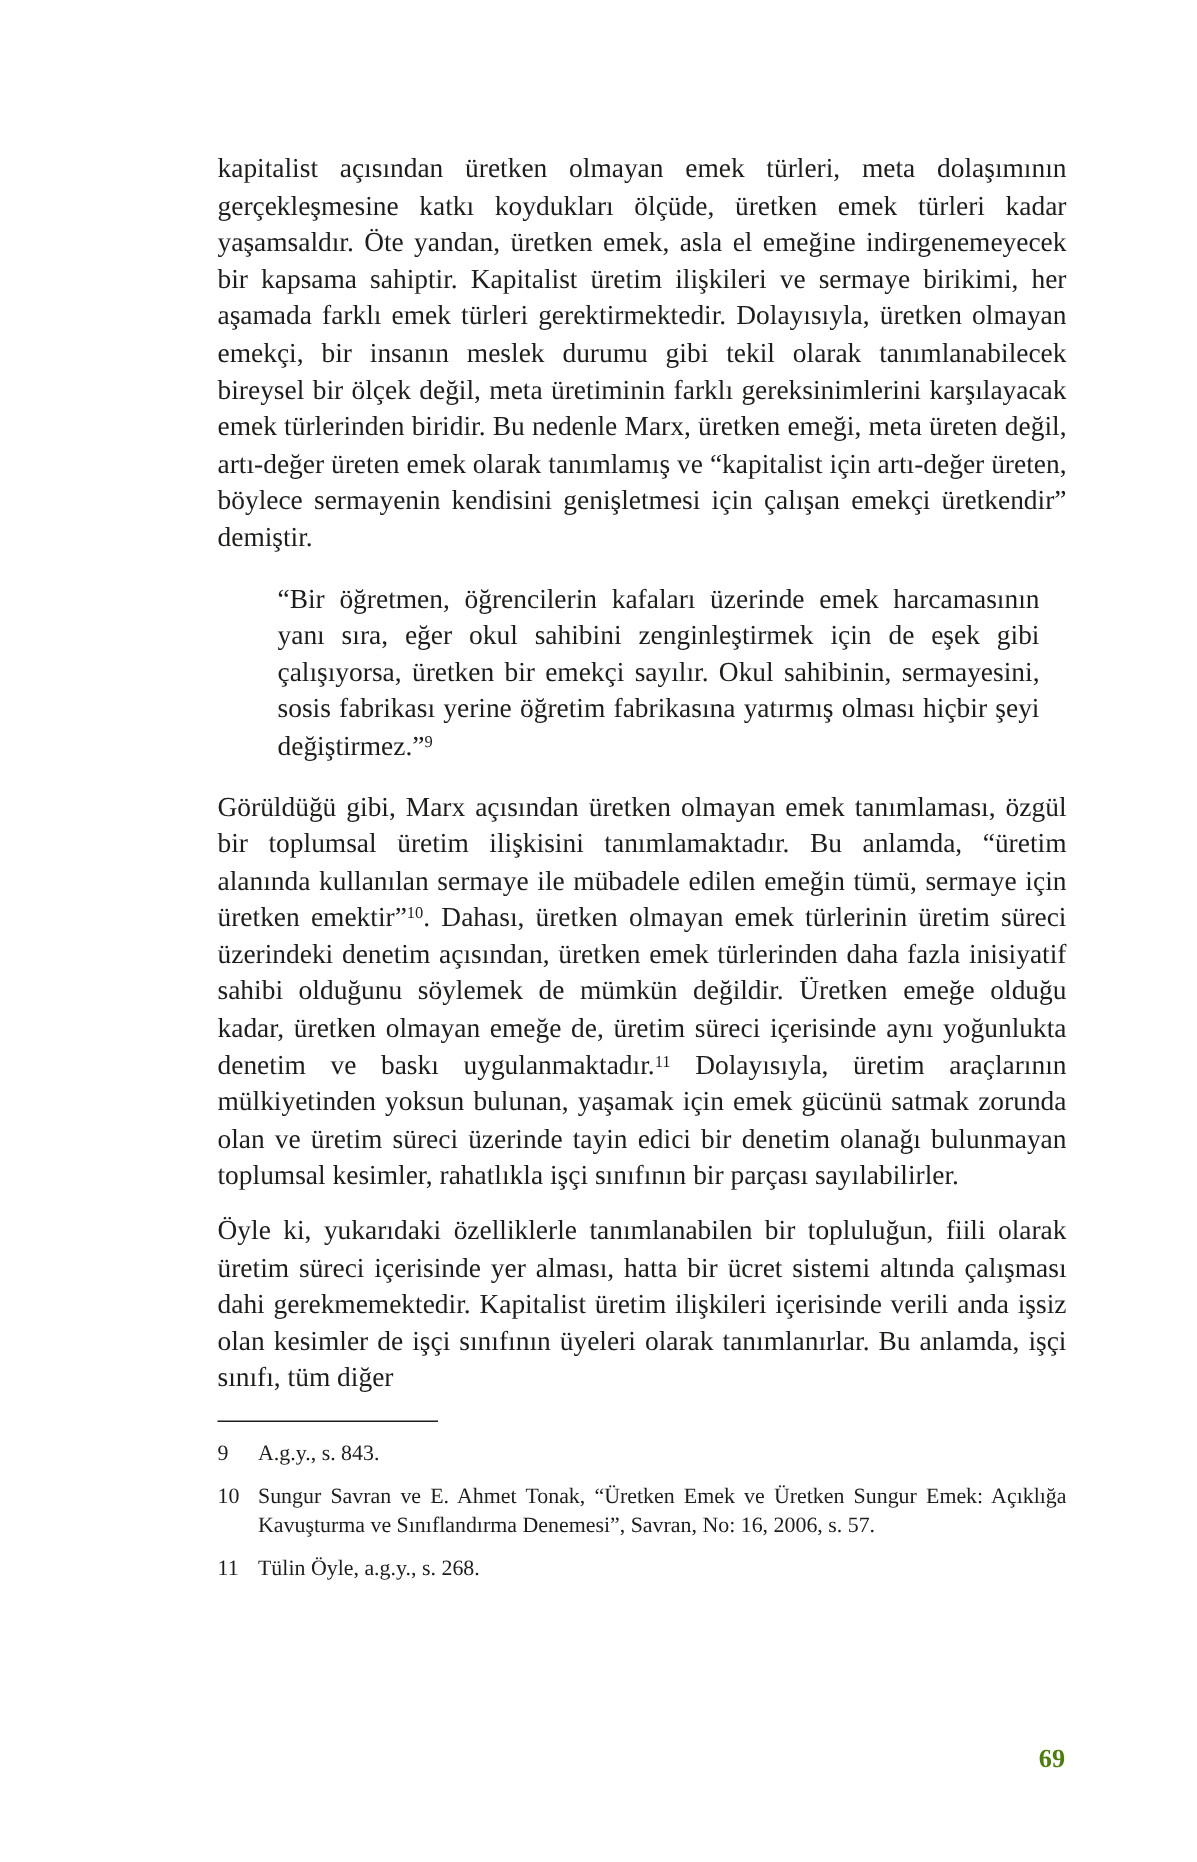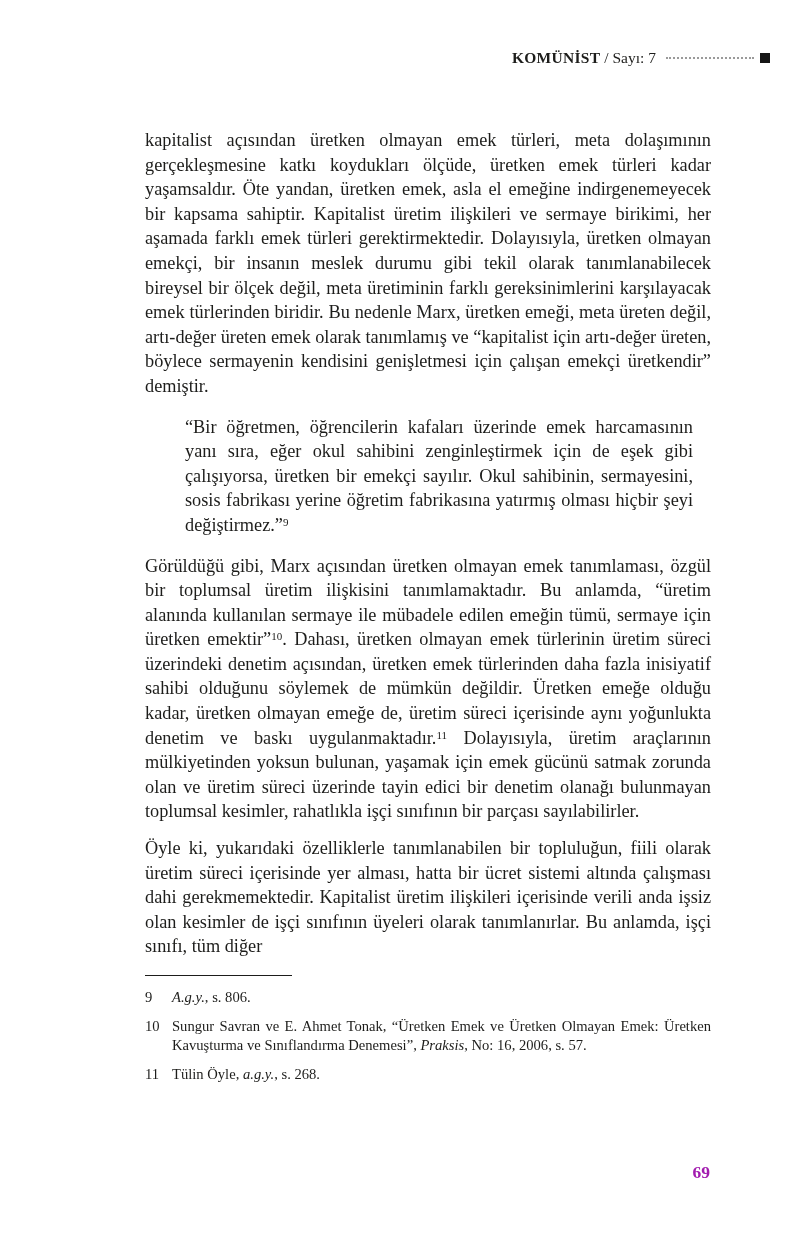--- a/index.html
+++ b/index.html
@@ -38,21 +38,21 @@
   }
 
   
   .content {
     position: absolute;
     top: 100px; left: 145px;
     width: 566px;
     font-size: 18.3px;
     line-height: 24.6px;
     text-align: justify;
-    hyphens: auto; margin-top: 28px; -webkit-hyphens: auto;
+    hyphens: auto; -webkit-hyphens: auto;
   }
   .para { margin-bottom: 12px; }
   .block-quote {
     margin: 16px 18px 16px 40px;
     text-align: justify;
   }
   sup {
     font-size: 11px;
     line-height: 0;
     vertical-align: baseline;
@@ -70,63 +70,56 @@
     font-size: 14.6px;
     line-height: 19.5px;
     text-align: justify;
   }
   .footnote {
     position: relative;
     padding-left: 27px;
     margin-bottom: 9px;
   }
   .fn-num { position: absolute; left: 0; top: 0; }
-  .italic { font-style: italic; }
+  .italic { }
 
   
   .page-number {
     position: absolute;
     right: 88px;
     bottom: 58px;
     font-size: 17.5px;
     font-weight: bold;
-    color: #a21caf;
+    color: #4d7c0f;
   }
 </style>
 </head>
 <body>
 
 <div class="page">
 
-  <div class="header">
-    <span class="journal-name">KOMÜNİST</span>
-    <span class="header-sep"> / </span>
-    <span class="issue-label">Sayı: 7</span>
-    <span class="dotted-leader"></span>
-    <span class="header-square"></span>
-  </div>
 
   <main class="content">
 
     <p class="para">kapitalist açısından üretken olmayan emek türleri, meta dolaşımının gerçekleşmesine katkı koydukları ölçüde, üretken emek türleri kadar yaşamsaldır. Öte yandan, üretken emek, asla el emeğine indirgenemeyecek bir kapsama sahiptir. Kapitalist üretim ilişkileri ve sermaye birikimi, her aşamada farklı emek türleri gerektirmektedir. Dolayısıyla, üretken olmayan emekçi, bir insanın meslek durumu gibi tekil olarak tanımlanabilecek bireysel bir ölçek değil, meta üretiminin farklı gereksinimlerini karşılayacak emek türlerinden biridir. Bu nedenle Marx, üretken emeği, meta üreten değil, artı-değer üreten emek olarak tanımlamış ve “kapitalist için artı-değer üreten, böylece sermayenin kendisini genişletmesi için çalışan emekçi üretkendir” demiştir.</p>
 
     <blockquote class="block-quote"><span>“Bir öğretmen, öğrencilerin kafaları üzerinde emek harcamasının yanı sıra, eğer okul sahibini zenginleştirmek için de eşek gibi çalışıyorsa, üretken bir emekçi sayılır. Okul sahibinin, sermayesini, sosis fabrikası yerine öğretim fabrikasına yatırmış olması hiçbir şeyi değiştirmez.”</span><sup>9</sup></blockquote>
 
     <p class="para"><span>Görüldüğü gibi, Marx açısından üretken olmayan emek tanımlaması, özgül bir toplumsal üretim ilişkisini tanımlamaktadır. Bu anlamda, “üretim alanında kullanılan sermaye ile mübadele edilen emeğin tümü, sermaye için üretken emektir”</span><sup>10</sup><span>. Dahası, üretken olmayan emek türlerinin üretim süreci üzerindeki denetim açısından, üretken emek türlerinden daha fazla inisiyatif sahibi olduğunu söylemek de mümkün değildir. Üretken emeğe olduğu kadar, üretken olmayan emeğe de, üretim süreci içerisinde aynı yoğunlukta denetim ve baskı uygulanmaktadır.</span><sup>11</sup><span> Dolayısıyla, üretim araçlarının mülkiyetinden yoksun bulunan, yaşamak için emek gücünü satmak zorunda olan ve üretim süreci üzerinde tayin edici bir denetim olanağı bulunmayan toplumsal kesimler, rahatlıkla işçi sınıfının bir parçası sayılabilirler.</span></p>
 
     <p class="para">Öyle ki, yukarıdaki özelliklerle tanımlanabilen bir topluluğun, fiili olarak üretim süreci içerisinde yer alması, hatta bir ücret sistemi altında çalışması dahi gerekmemektedir. Kapitalist üretim ilişkileri içerisinde verili anda işsiz olan kesimler de işçi sınıfının üyeleri olarak tanımlanırlar. Bu anlamda, işçi sınıfı, tüm diğer</p>
 
     <div class="footnote-rule"></div>
 
     <div class="footnotes">
       <div class="footnote">
-        <span class="fn-num">9</span><span></span><span class="italic">A.g.y.</span><span>, s. 806.</span>
+        <span class="fn-num">9</span><span></span><span class="italic">A.g.y.</span><span>, s. 843.</span>
       </div>
       <div class="footnote">
-        <span class="fn-num">10</span><span>Sungur Savran ve E. Ahmet Tonak, “Üretken Emek ve Üretken Olmayan Emek: Üretken Kavuşturma ve Sınıflandırma Denemesi”, </span><span class="italic">Praksis</span><span>, No: 16, 2006, s. 57.</span>
+        <span class="fn-num">10</span><span>Sungur Savran ve E. Ahmet Tonak, “Üretken Emek ve Üretken Sungur Emek: Açıklığa Kavuşturma ve Sınıflandırma Denemesi”, </span><span class="italic">Savran</span><span>, No: 16, 2006, s. 57.</span>
       </div>
       <div class="footnote">
         <span class="fn-num">11</span><span>Tülin Öyle, </span><span class="italic">a.g.y.</span><span>, s. 268.</span>
       </div>
     </div>
 
   </main>
 
   <div class="page-number">69</div>
 

